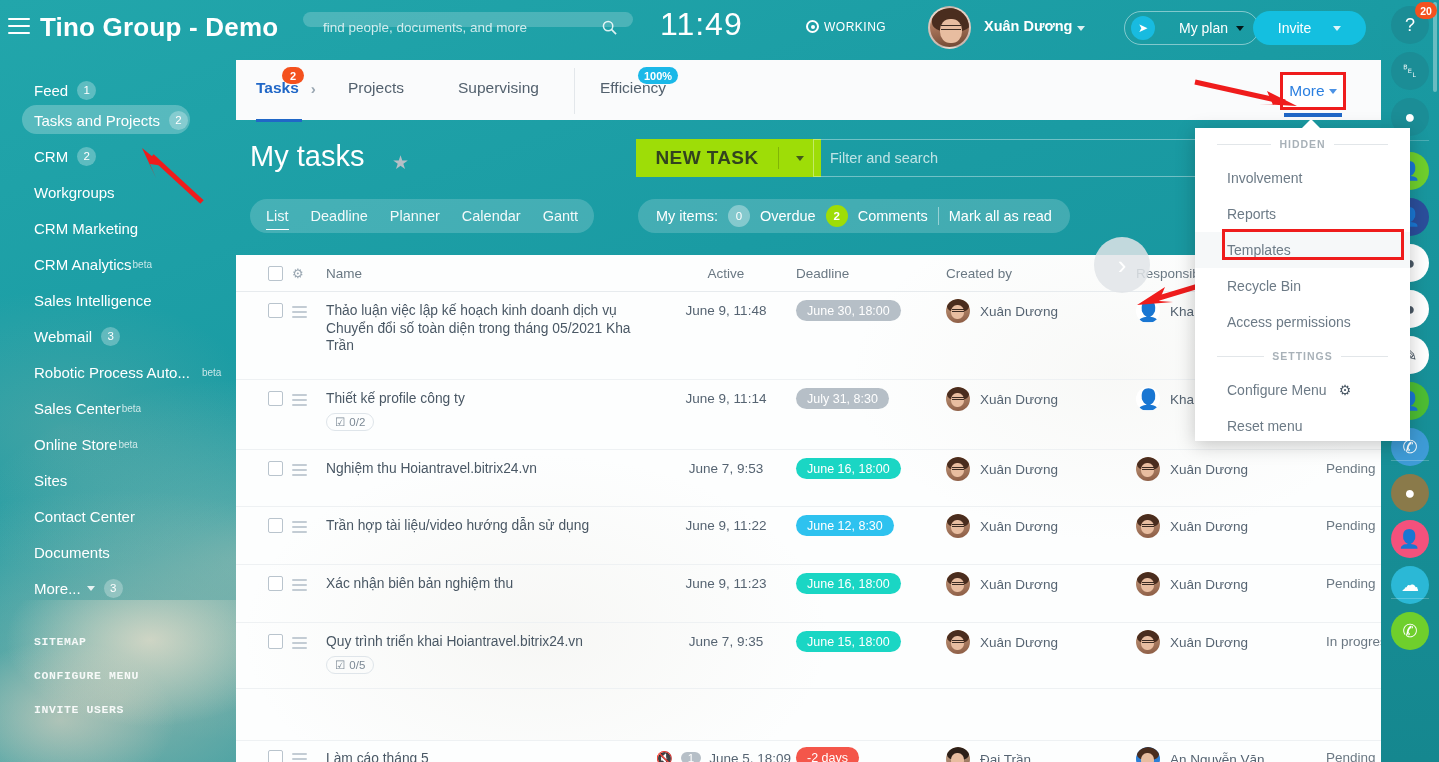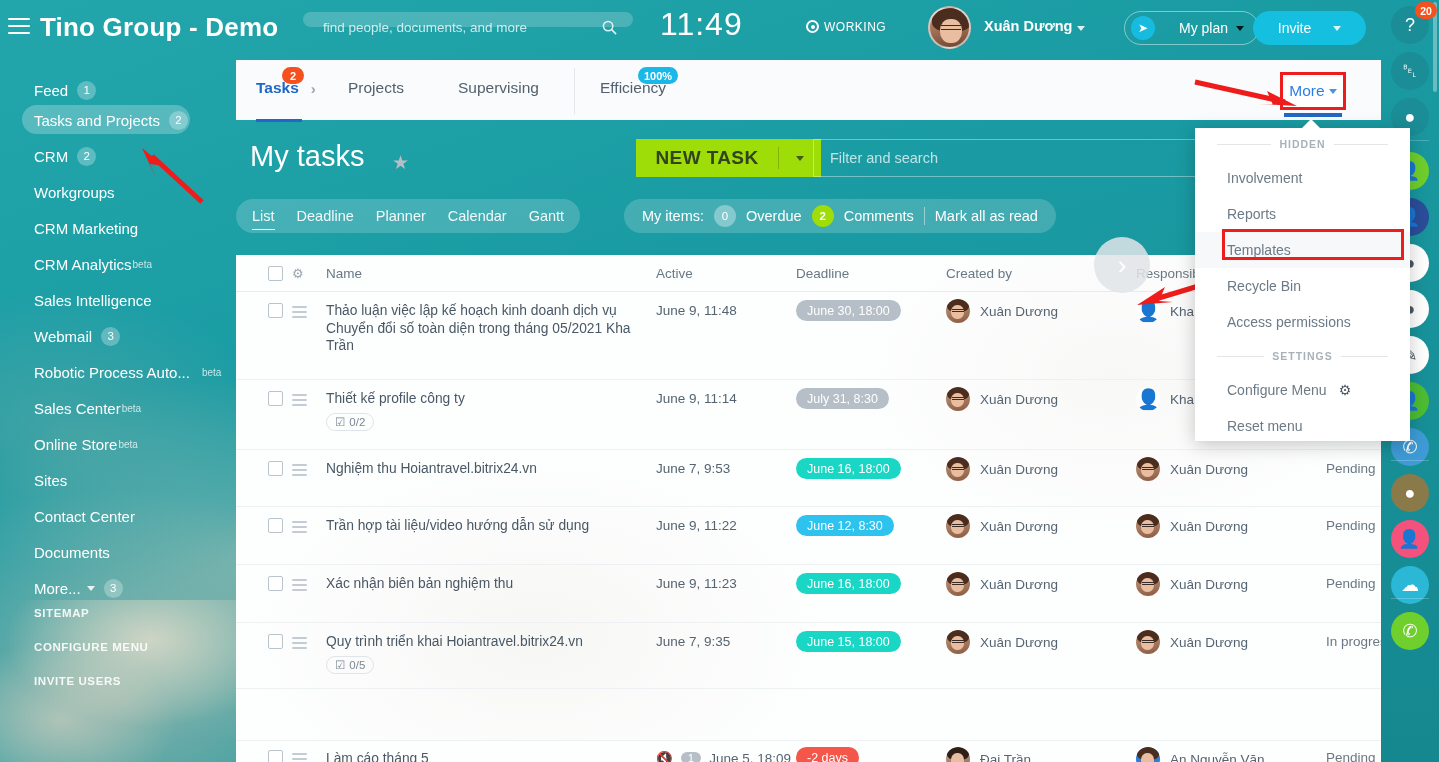--- a/index.html
+++ b/index.html
@@ -91,21 +91,21 @@
     position:absolute; left:22px; top:3px; height:29px; border-radius:15px;
     background:rgba(255,255,255,.25); z-index:-1;
   }
   .navitem .cnt {
     display:inline-flex;align-items:center;justify-content:center;
     min-width:19px;height:19px;padding:0 5px;margin-left:9px;border-radius:10px;
     background:rgba(255,255,255,.28); font-size:11.5px; color:#fff;
   }
   .navitem .beta{ font-size:10px; color:rgba(255,255,255,.75); margin-left:1px; vertical-align:super;}
   .navitem .beta.sp{ margin-left:12px; }
-  #sitemapBlock{ position:absolute; left:0; top:540px; width:280px;}
+  #sitemapBlock{ position:absolute; left:0; top:568px; width:280px;font-family:Liberation Mono, monospace;}
   .smlbl{ padding-left:34px; height:34px; display:flex;align-items:center;
     color:rgba(255,255,255,.9); font-size:11.5px; font-weight:bold; letter-spacing:.6px;}
 
   
   #tabsbar {
     position:absolute; left:236px; top:60px; width:1145px; height:60px;
     background:#fafbfc; z-index:20;
   }
   .tab {
     position:absolute; top:0; height:62px; display:flex; align-items:center;
@@ -137,21 +137,21 @@
     display:flex; align-items:center;
   }
   #newtask .lab{ flex:1; text-align:center; font-size:19px; font-weight:bold; color:#32431f; letter-spacing:.4px;}
   #newtask .div{ width:1px;height:22px;background:rgba(0,0,0,.18);}
   #newtask .dd{ width:42px; display:flex;align-items:center;justify-content:center; color:#33431f;}
   #filterbox{
     position:absolute; left:577px; top:17px; width:560px; height:38px;
     border:1px solid rgba(255,255,255,.38);
   }
   #filterbox .ph{ position:absolute;left:16px;top:10px;font-size:14.5px;color:rgba(255,255,255,.72);}
-  #subnav{ position:absolute; left:0; top:77px; width:1120px; height:34px; }
+  #subnav{ position:absolute; left:14px; top:77px; width:1120px; height:34px; }
   #viewpill{
     position:absolute; left:0; top:0; height:34px; border-radius:17px;
     background:rgba(255,255,255,.18); display:flex; align-items:center; padding:0 16px; gap:22px;
   }
   #viewpill .v{ font-size:14.5px; color:rgba(255,255,255,.93); position:relative;}
   #viewpill .v.on:after{ content:""; position:absolute;left:0;right:0;bottom:-6px;height:1.5px;background:#fff;}
   #itemspill{
     position:absolute; left:388px; top:0; height:34px; border-radius:17px;
     background:rgba(255,255,255,.18); display:flex; align-items:center; padding:0 18px; gap:10px;
   }
@@ -178,21 +178,21 @@
     background:
       radial-gradient(ellipse 420px 260px at 300px 380px, rgba(205,200,185,.13), rgba(0,0,0,0) 70%),
       radial-gradient(ellipse 380px 240px at 880px 120px, rgba(205,200,185,.10), rgba(0,0,0,0) 70%);
     pointer-events:none;
   }
   .trow{ position:relative; display:flex; align-items:flex-start; border-bottom:1px solid #eef1f3; }
   #thead{ height:37px; align-items:center; border-bottom:1px solid #e7ebee;}
   .c-chk{ width:56px; padding-left:32px; flex:none;}
   .c-gr { width:34px; flex:none;}
   .c-name{ width:330px; flex:none;}
-  .c-act{ width:140px; flex:none;}
+  .c-act{ width:140px; flex:none;text-align:center;}
   .c-dl { width:150px; flex:none;}
   .c-cre{ width:190px; flex:none;}
   .c-res{ width:190px; flex:none;}
   .c-st { width:120px; flex:none;}
   .hd{ font-size:13.5px; color:#6a7883; }
   .chk{ width:15px;height:15px;border:1px solid #b9c4cd;border-radius:2px;background:#fff;display:block;}
   .gear{ color:#9aa7b2; font-size:13px;}
   .grip{ width:15px; }
   .grip i{ display:block;height:1.5px;background:#c3ccd4;margin-bottom:3.5px;border-radius:1px;}
   .tname{ font-size:13.8px; color:#4a5865; line-height:17.5px;}

